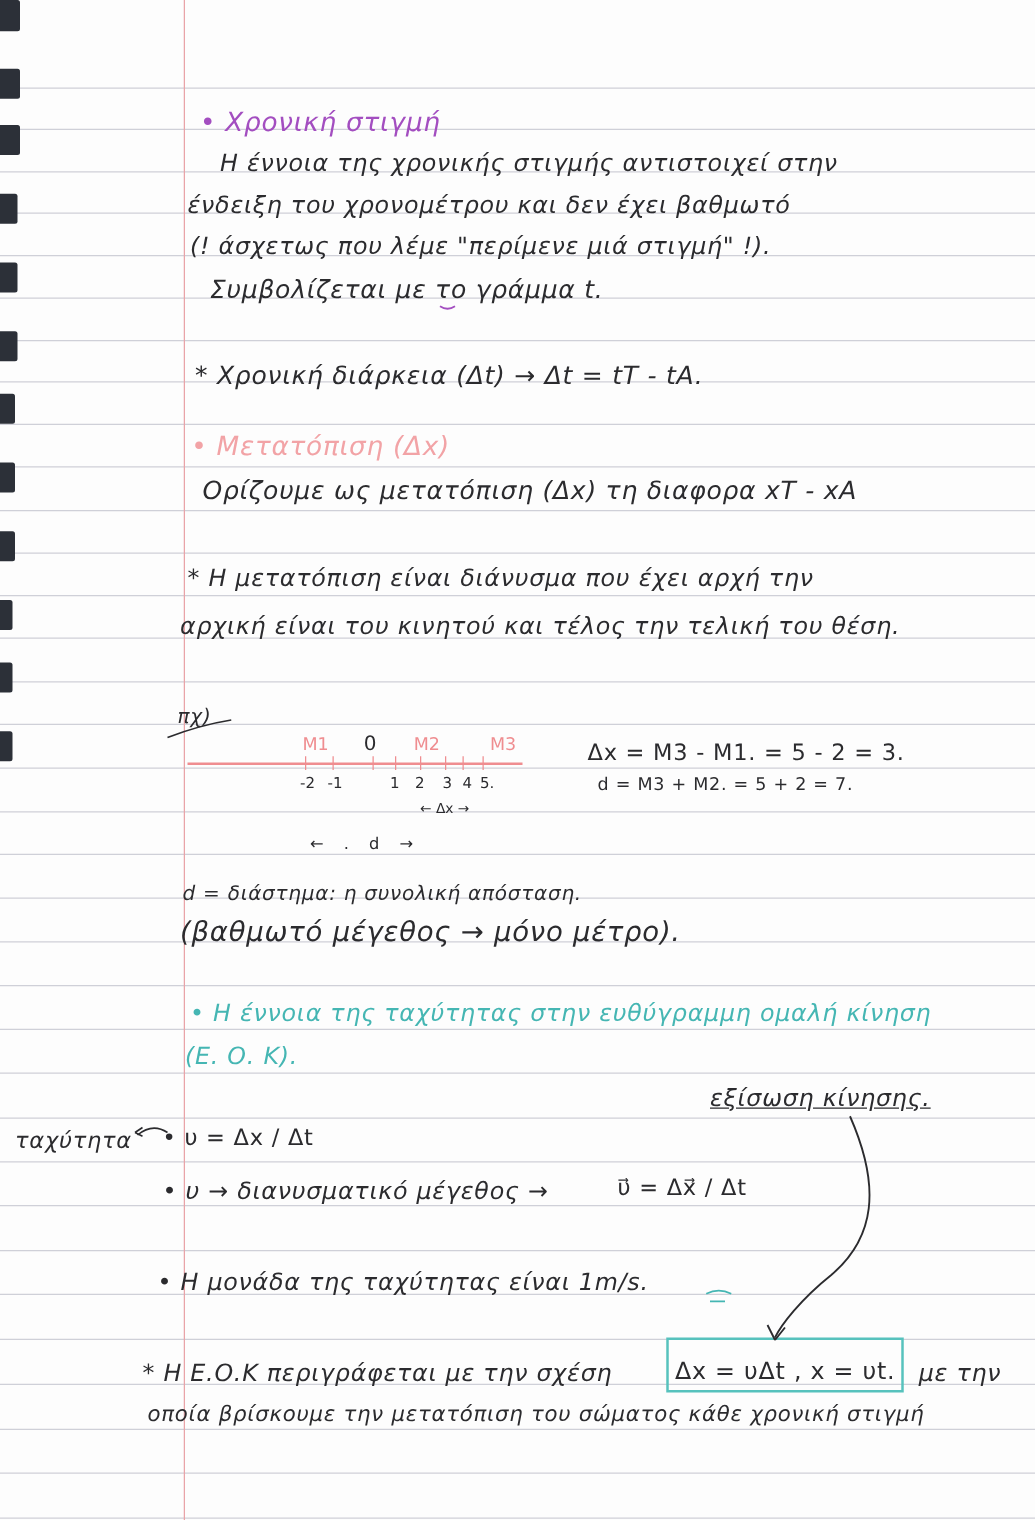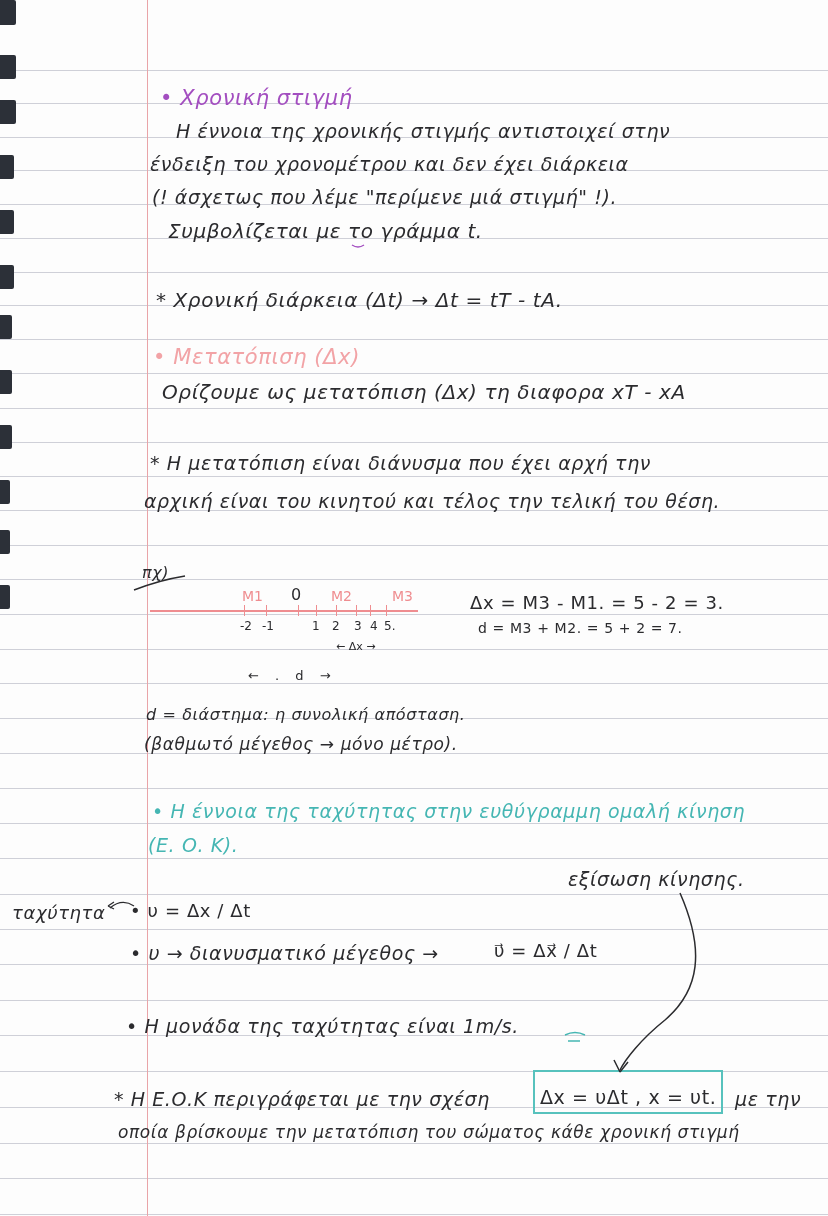--- a/index.html
+++ b/index.html
@@ -76,21 +76,21 @@
       <div class="hole" style="top: 315px; height: 24px; width: 12px;"></div>
       <div class="hole" style="top: 370px; height: 24px; width: 12px;"></div>
       <div class="hole" style="top: 425px; height: 24px; width: 12px;"></div>
       <div class="hole" style="top: 480px; height: 24px; width: 10px;"></div>
       <div class="hole" style="top: 530px; height: 24px; width: 10px;"></div>
       <div class="hole" style="top: 585px; height: 24px; width: 10px;"></div>
     </div>
 
   <div class="t purple" style="left:160px;top:86px;font-size:21px;">• Χρονική στιγμή</div>
   <div class="t" style="left:176px;top:120px;">Η έννοια της χρονικής στιγμής αντιστοιχεί στην</div>
-  <div class="t" style="left:150px;top:153px;">ένδειξη του χρονομέτρου και δεν έχει διάρκεια</div>
+  <div class="t" style="left:150px;top:153px;">ένδειξη του χρονομέτρου και δεν έχει βαθμωτό</div>
   <div class="t" style="left:152px;top:186px;">(! άσχετως που λέμε "περίμενε μιά στιγμή" !).</div>
   <div class="t" style="left:168px;top:219px;font-size:20px;">Συμβολίζεται με το γράμμα t.</div>
   <div class="t" style="left:156px;top:288px;font-size:20px;">* Χρονική διάρκεια (Δt) → Δt = tT - tA.</div>
 
   <div class="t pink" style="left:153px;top:345px;font-size:21px;">• Μετατόπιση (Δx)</div>
   <div class="t" style="left:162px;top:380px;font-size:20px;">Ορίζουμε ως μετατόπιση (Δx) τη διαφορα xT - xA</div>
   <div class="t" style="left:150px;top:452px;">* Η μετατόπιση είναι διάνυσμα που έχει αρχή την</div>
   <div class="t" style="left:144px;top:490px;">αρχική είναι του κινητού και τέλος την τελική του θέση.</div>
 
   <div class="t sm" style="left:142px;top:563px;">πχ)</div>
@@ -120,25 +120,25 @@
   <div class="tt" style="left:354px;top:619px;">3</div>
   <div class="tt" style="left:370px;top:619px;">4</div>
   <div class="tt" style="left:384px;top:619px;">5.</div>
   <div class="tt" style="left:336px;top:640px;font-size:11px;">← Δx →</div>
   <div class="tt" style="left:248px;top:668px;font-size:13px;letter-spacing:6px;">← . d →</div>
 
   <div class="t" style="left:470px;top:592px;font-size:18px;font-style:normal;text-align:right;">Δx = M3 - M1. = 5 - 2 = 3.</div>
   <div class="t" style="left:478px;top:620px;font-size:14px;font-style:normal;">d = M3 + M2. = 5 + 2 = 7.</div>
 
   <div class="t sm" style="left:146px;top:705px;">d = διάστημα: η συνολική απόσταση.</div>
-  <div class="t" style="left:144px;top:734px;font-size:17px;">(βαθμωτό μέγεθος → μόνο μέτρο).</div>
+  <div class="t" style="left:144px;top:734px;font-size:22px;">(βαθμωτό μέγεθος → μόνο μέτρο).</div>
 
   <div class="t teal" style="left:152px;top:800px;">• Η έννοια της ταχύτητας στην ευθύγραμμη ομαλή κίνηση</div>
   <div class="t teal" style="left:148px;top:834px;">(Ε. Ο. Κ).</div>
-  <div class="t" style="left:568px;top:868px;">εξίσωση κίνησης.</div>
+  <div class="t" style="left:568px;top:868px;text-decoration:underline;">εξίσωση κίνησης.</div>
 
   <div class="t" style="left:12px;top:902px;font-size:18px;">ταχύτητα</div>
   <div class="t" style="left:130px;top:900px;font-size:18px;font-style:normal;">• υ = Δx / Δt</div>
   <div class="t" style="left:130px;top:942px;">• υ → διανυσματικό μέγεθος →</div>
   <div class="t" style="left:494px;top:940px;font-size:18px;font-style:normal;">υ⃗ = Δx⃗ / Δt</div>
 
   <div class="t" style="left:126px;top:1015px;">• Η μονάδα της ταχύτητας είναι 1m/s.</div>
 
   <div class="t" style="left:114px;top:1088px;">* Η Ε.Ο.Κ περιγράφεται με την σχέση</div>
   <div class="boxed" style="left:533px;top:1070px;width:186px;height:40px;"></div>

